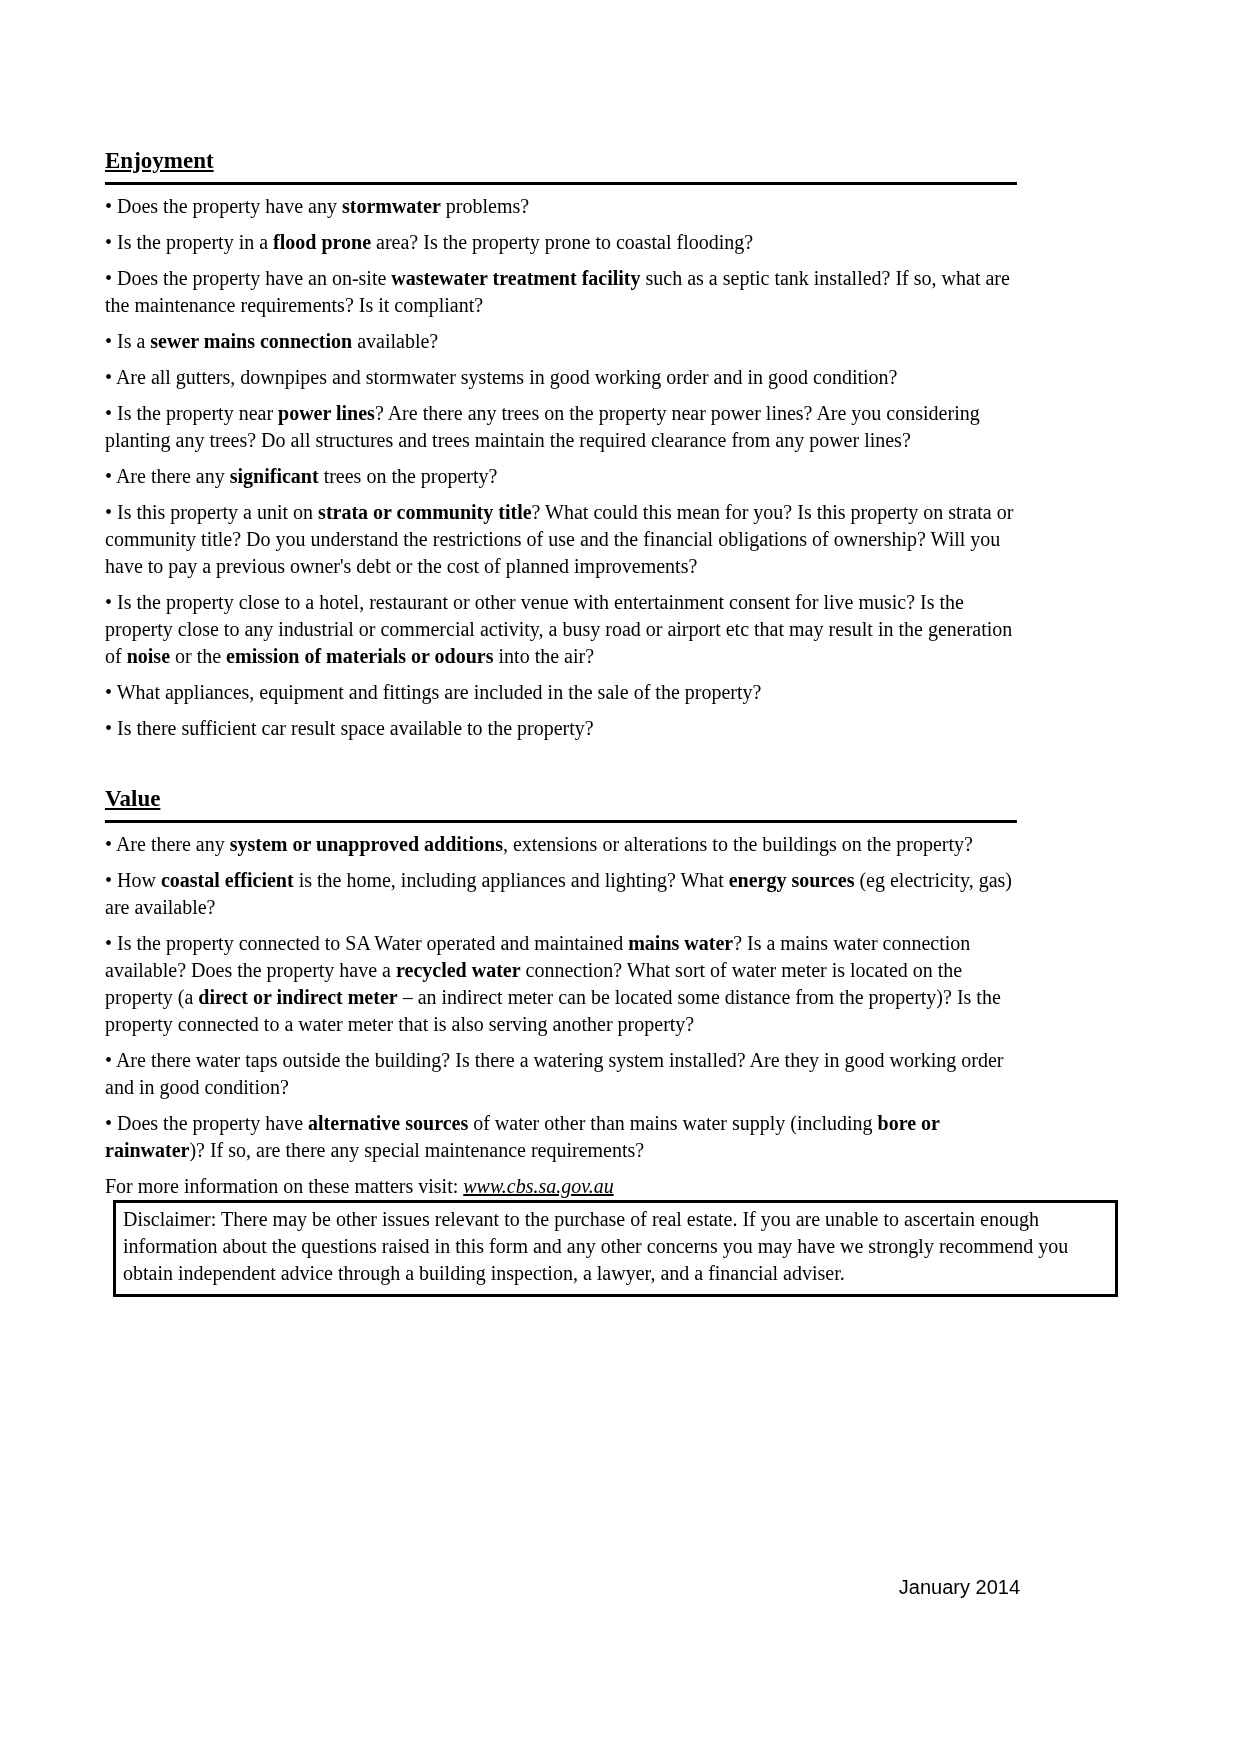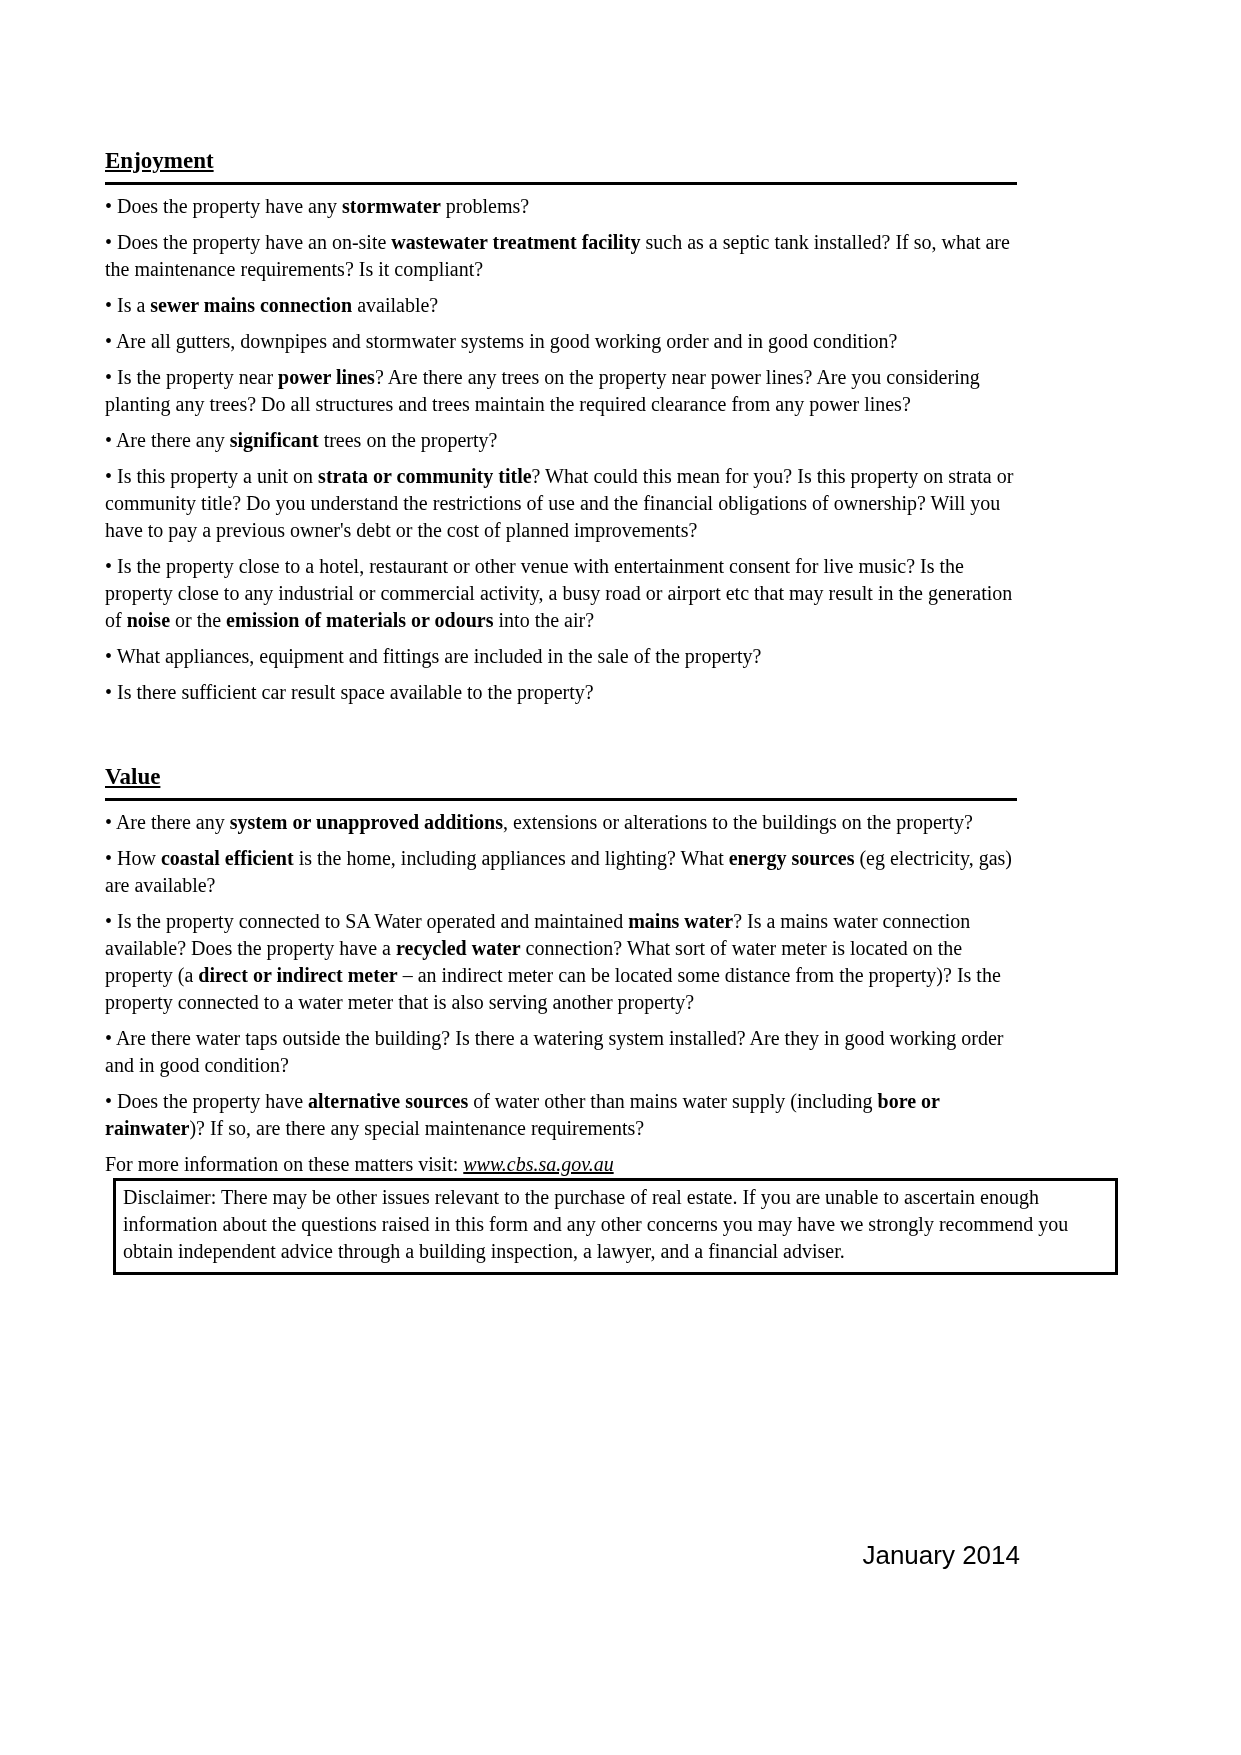--- a/index.html
+++ b/index.html
@@ -18,58 +18,59 @@
   .content { width: 912px; }
   .sec-heading {
     font-size: 23px;
     line-height: 32px;
     font-weight: bold;
     margin: 0 0 8px 0;
     padding-bottom: 5px;
     border-bottom: 3px solid #000000;
   }
   .sec-heading .hword { text-decoration: underline; }
-  .section-value { margin-top: 55px; }
+  .section-value { margin-top: 41px; }
   .bullet { margin: 0 0 9px 0; }
   .b { font-weight: bold; }
   .more-info { margin: 0 0 0 0; padding-top: 0; }
   .link {
     font-style: italic;
     text-decoration: underline;
     color: #000000;
     cursor: pointer;
   }
   .disclaimer-box {
     box-sizing: border-box;
     width: 1005px;
     margin-left: 8px;
     border: 3px solid #000000;
     padding: 3px 10px 7px 7px;
   }
   .footer-date {
     position: absolute;
-    top: 1540px;
+    top: 1572px;
     right: 118px;
     font-family: "Liberation Sans", "DejaVu Sans", sans-serif;
-    font-size: 26px;
+    font-size: 20px;
     line-height: 30px;
   }
 </style>
 </head>
 <body>
 
 <div class="page">
   <div class="content">
 
     <section>
       <h2 class="sec-heading">
         <span class="hword">Enjoyment</span>
       </h2>
       <div>
           <p class="bullet"><span>• Does the property have any </span><span class="b">stormwater</span><span> problems?</span></p>
+          <p class="bullet"><span>• Is the property in a </span><span class="b">flood prone</span><span> area? Is the property prone to coastal flooding?</span></p>
           <p class="bullet"><span>• Does the property have an on-site </span><span class="b">wastewater treatment facility</span><span> such as a septic tank installed? If so, what are the maintenance requirements? Is it compliant?</span></p>
           <p class="bullet"><span>• Is a </span><span class="b">sewer mains connection</span><span> available?</span></p>
           <p class="bullet"><span>• Are all gutters, downpipes and stormwater systems in good working order and in good condition?</span></p>
           <p class="bullet"><span>• Is the property near </span><span class="b">power lines</span><span>? Are there any trees on the property near power lines? Are you considering planting any trees? Do all structures and trees maintain the required clearance from any power lines?</span></p>
           <p class="bullet"><span>• Are there any </span><span class="b">significant</span><span> trees on the property?</span></p>
           <p class="bullet"><span>• Is this property a unit on </span><span class="b">strata or community title</span><span>? What could this mean for you? Is this property on strata or community title? Do you understand the restrictions of use and the financial obligations of ownership? Will you have to pay a previous owner's debt or the cost of planned improvements?</span></p>
           <p class="bullet"><span>• Is the property close to a hotel, restaurant or other venue with entertainment consent for live music? Is the property close to any industrial or commercial activity, a busy road or airport etc that may result in the generation of </span><span class="b">noise</span><span> or the </span><span class="b">emission of materials or odours</span><span> into the air?</span></p>
           <p class="bullet"><span>• What appliances, equipment and fittings are included in the sale of the property?</span></p>
           <p class="bullet"><span>• Is there sufficient car result space available to the property?</span></p>
         </div>

